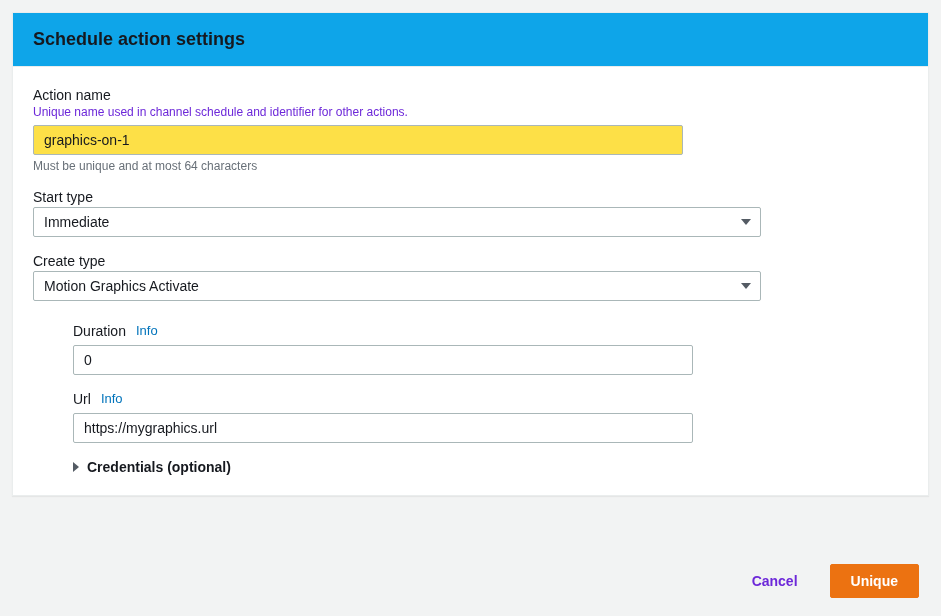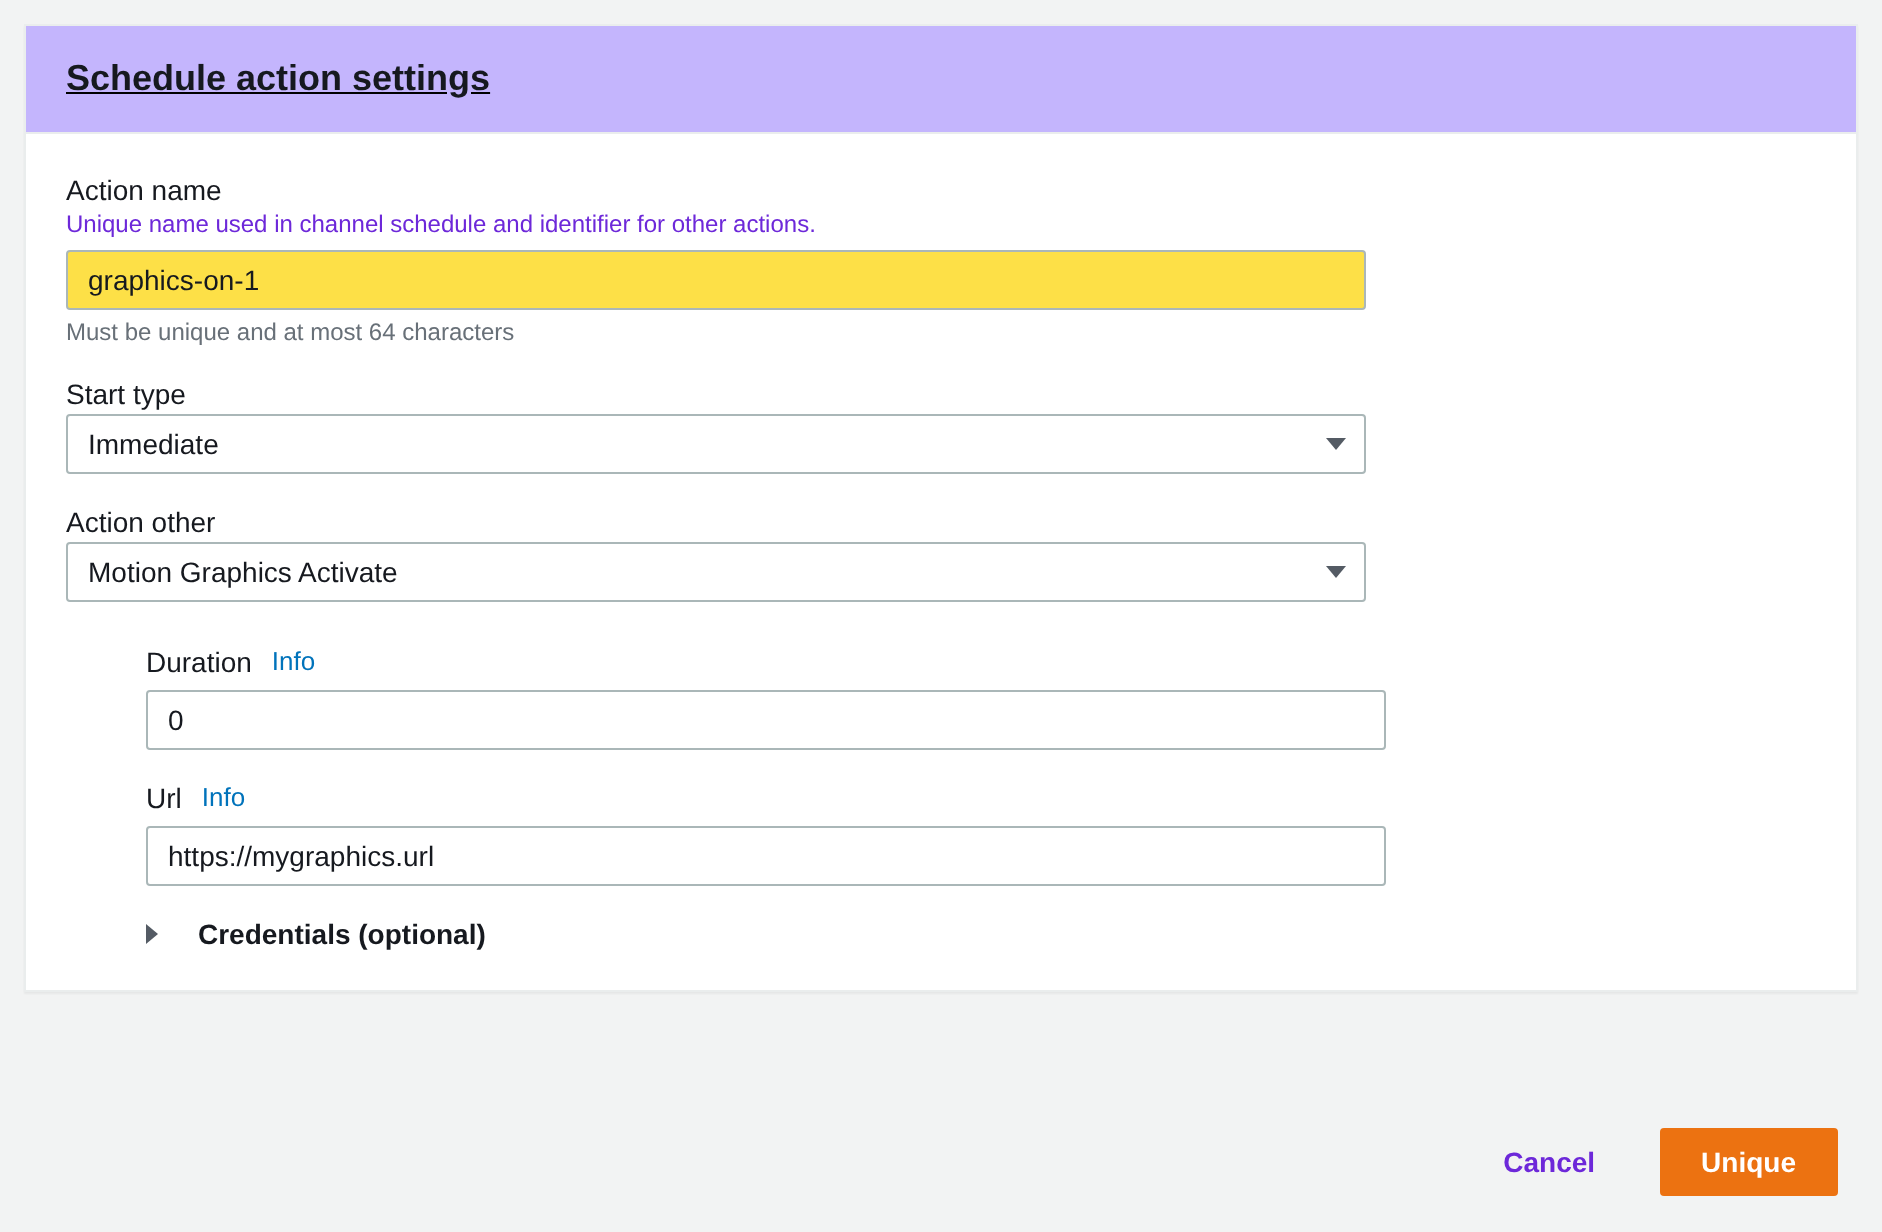--- a/index.html
+++ b/index.html
@@ -17,22 +17,21 @@
     }
     .panel {
       background: #fff;
       border: 1px solid #eaeded;
       margin: 12px;
       box-shadow: 0 1px 1px rgba(0,0,0,0.05);
     }
     .panel-header {
       padding: 16px 20px;
       border-bottom: 1px solid #eaeded;
-      background: #c4b5fd;
-      text-decoration: underline;
+      background: #0ea5e9;
     }
     .panel-header h2 {
       font-size: 18px;
       font-weight: 700;
       color: #16191f;
     }
     .panel-body {
       padding: 20px;
     }
     .field {
@@ -61,21 +60,21 @@
       padding: 6px 10px;
       font-size: 14px;
       border: 1px solid #aab7b8;
       border-radius: 2px;
       color: #16191f;
       background: #fde047;
       font-family: inherit;
     }
     .select-wrap {
       position: relative;
-      width: 650px;
+      width: 728px;
     }
     .select-input {
       width: 100%;
       padding: 6px 30px 6px 10px;
       font-size: 14px;
       border: 1px solid #aab7b8;
       border-radius: 2px;
       color: #16191f;
       background: #fff;
       appearance: none;
@@ -124,21 +123,21 @@
       font-size: 14px;
       border: 1px solid #aab7b8;
       border-radius: 2px;
       color: #16191f;
       background: #fff;
       font-family: inherit;
     }
     .expand-row {
       display: flex;
       align-items: center;
-      gap: 20px;
+      gap: 8px;
       cursor: pointer;
       margin-top: 8px;
     }
     .expand-caret {
       width: 0;
       height: 0;
       border-top: 5px solid transparent;
       border-bottom: 5px solid transparent;
       border-left: 6px solid #545b64;
     }
@@ -194,21 +193,21 @@
       <label class="field-label">Start type</label>
       <div class="select-wrap">
         <select class="select-input">
           <option>Immediate</option>
         </select>
         <span class="select-caret"></span>
       </div>
     </div>
 
     <div class="field">
-      <label class="field-label">Action other</label>
+      <label class="field-label">Create type</label>
       <div class="select-wrap">
         <select class="select-input">
           <option>Motion Graphics Activate</option>
         </select>
         <span class="select-caret"></span>
       </div>
     </div>
 
     <div class="sub-section">
 

